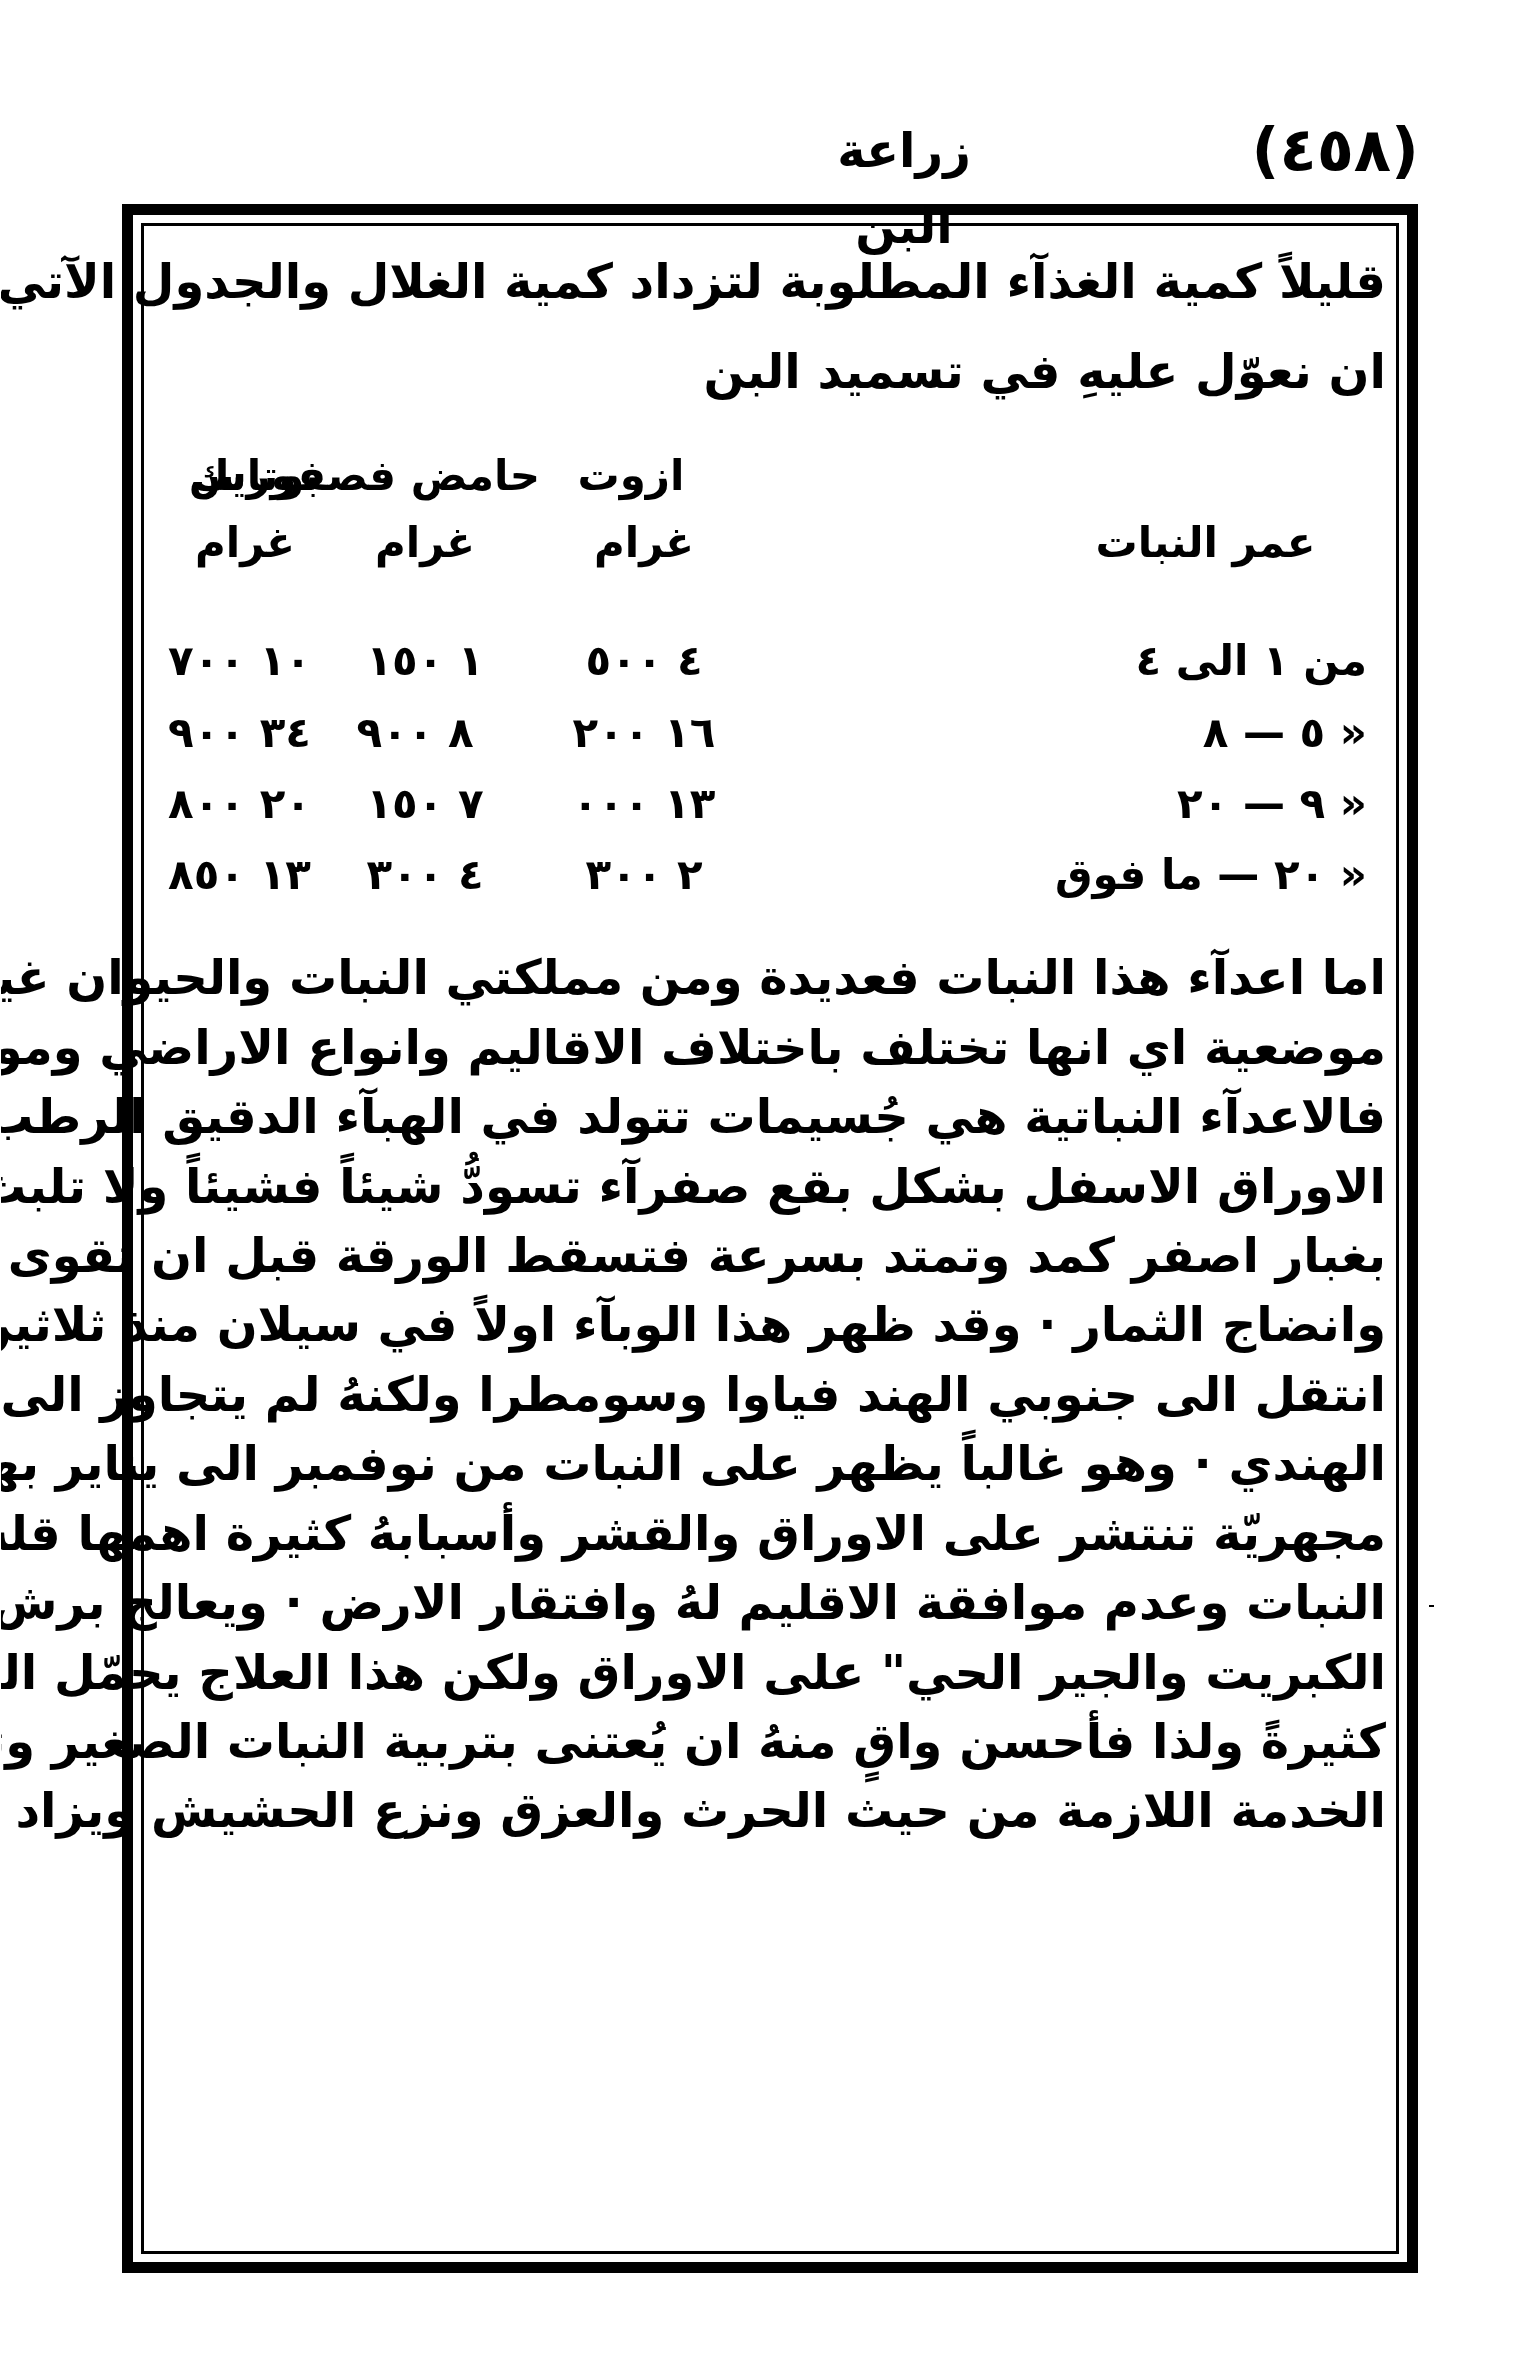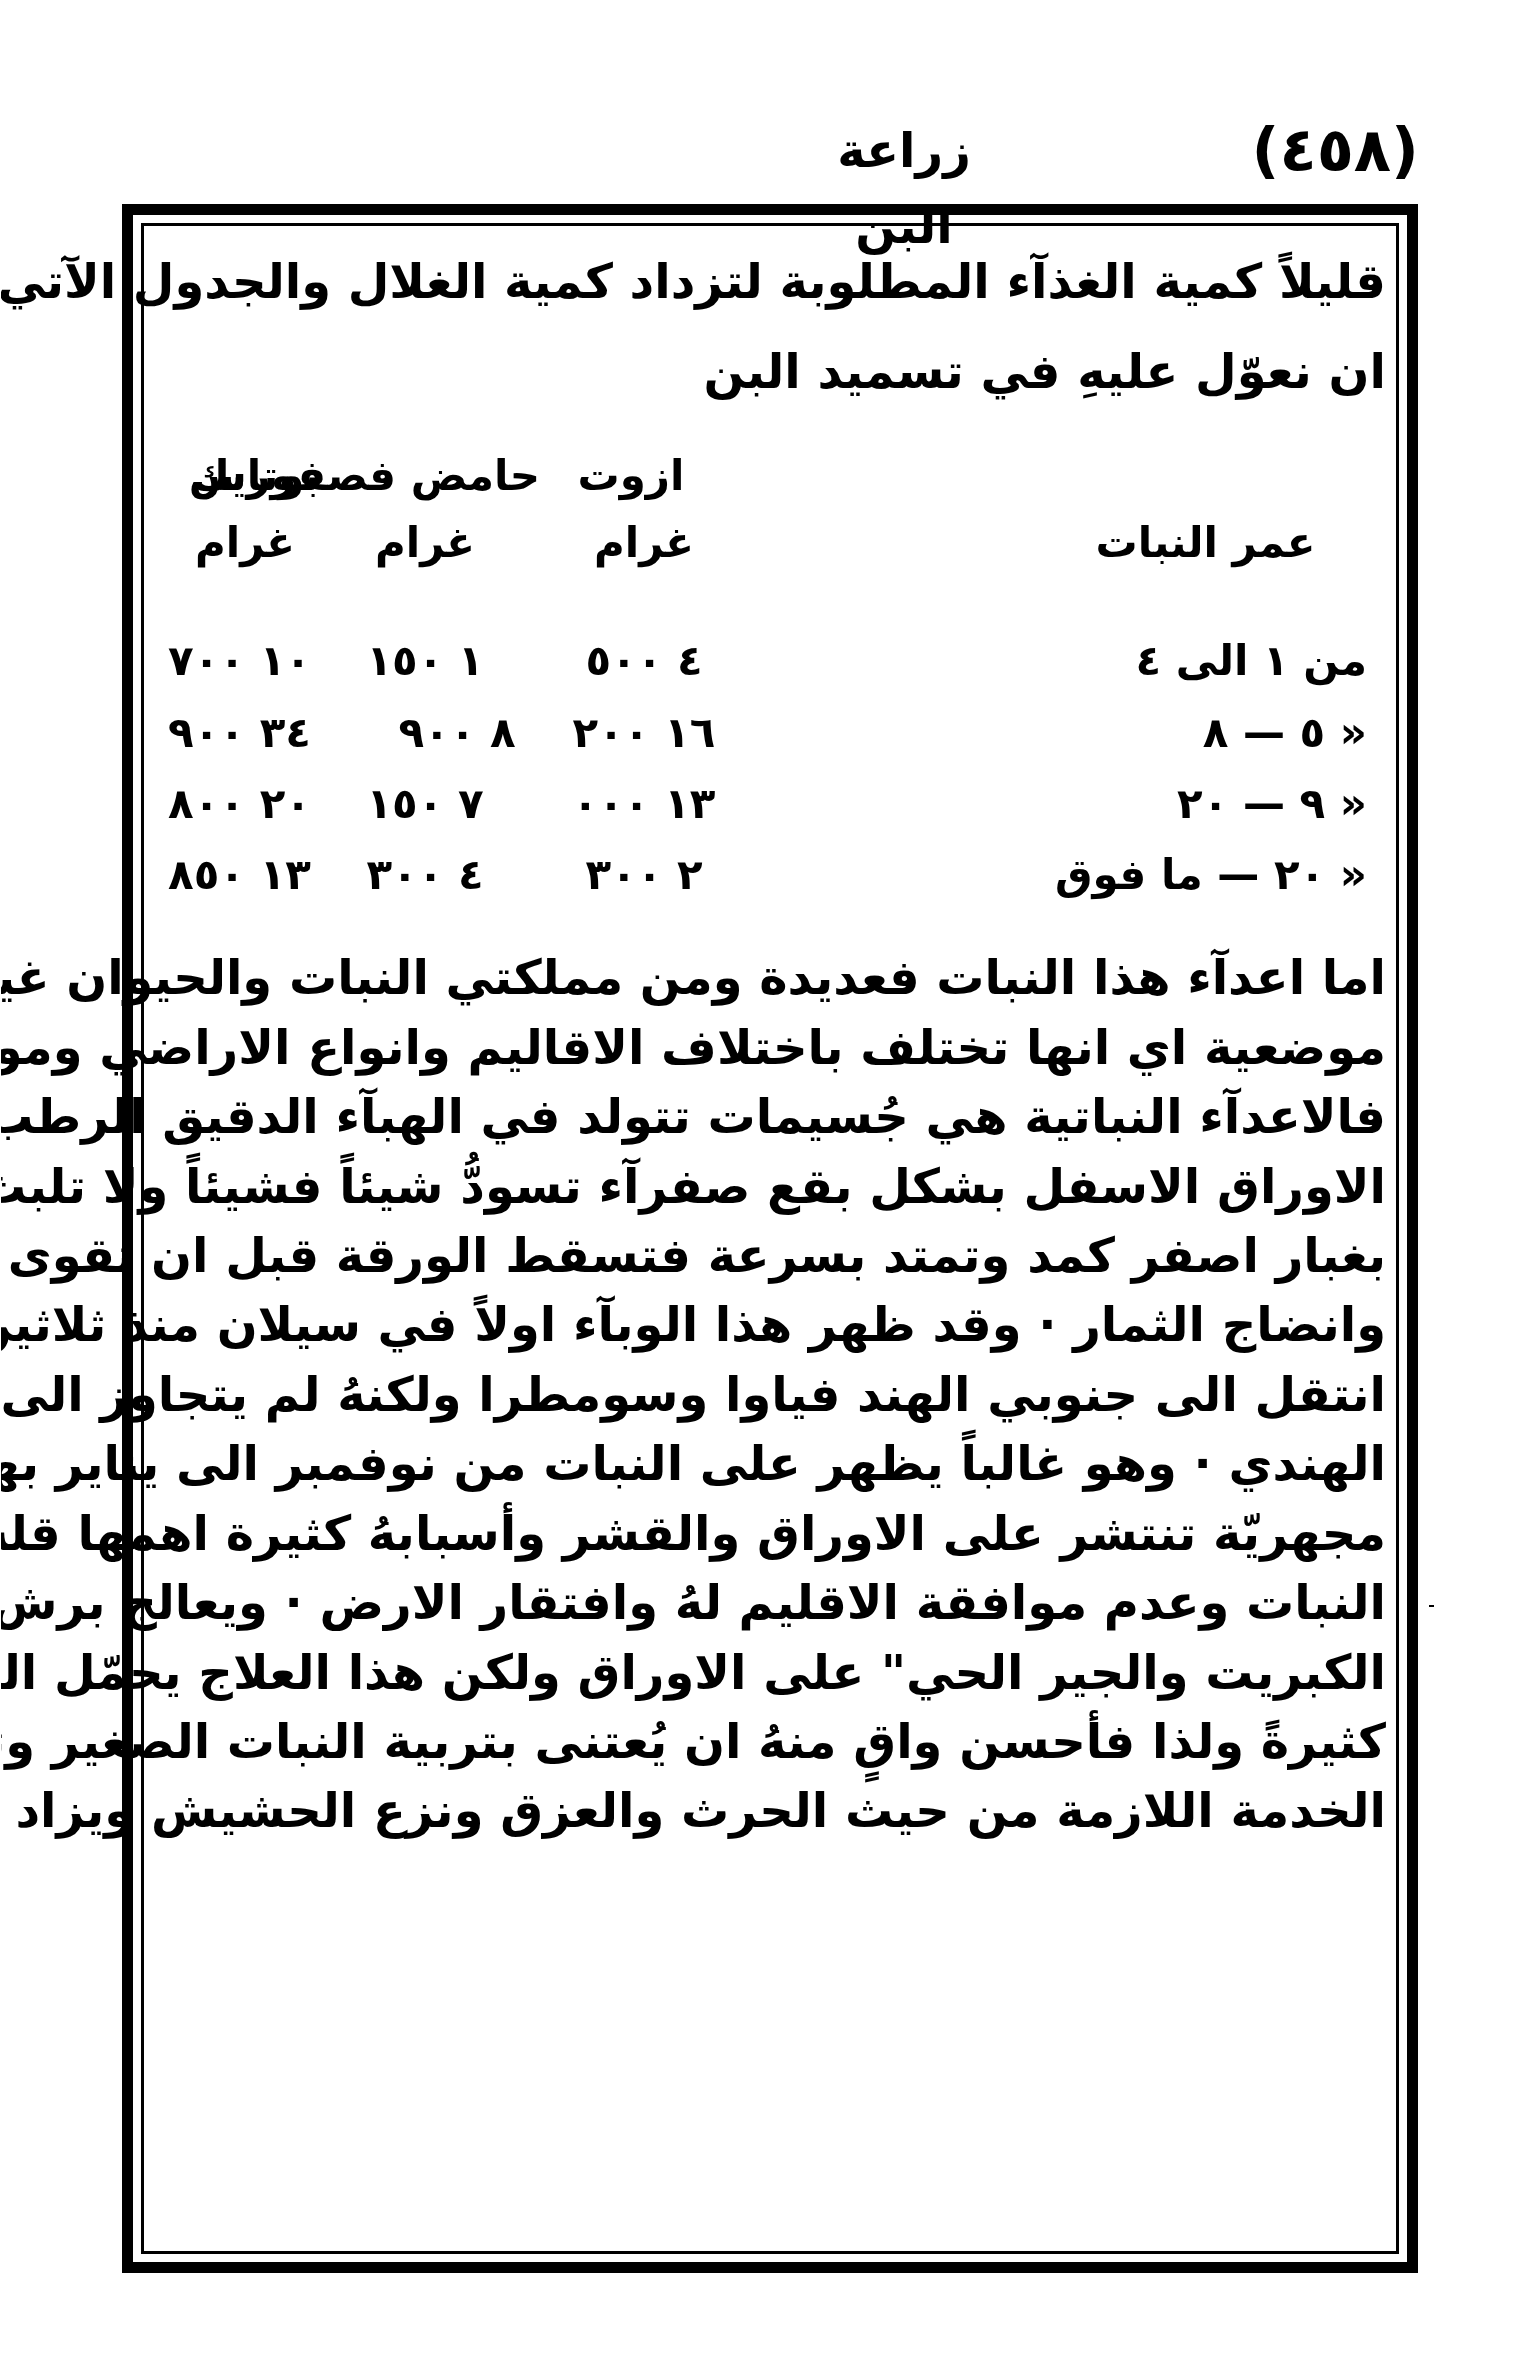--- a/index.html
+++ b/index.html
@@ -140,21 +140,21 @@
     <div class="tcell" style="top:67px; right:866px; width:190px;">غرام</div>
     <div class="tcell" style="top:67px; right:1065px; width:152px;">غرام</div>
 
     <div class="tcell" style="top:185px; right:19px; width:285px; text-align:right;">من ١ الى ٤</div>
     <div class="tcell tnum" style="top:185px; right:647px; width:190px;">٤ ٥٠٠</div>
     <div class="tcell tnum" style="top:185px; right:866px; width:190px;">١ ١٥٠</div>
     <div class="tcell tnum" style="top:185px; right:1056px; width:181px;">١٠ ٧٠٠</div>
 
     <div class="tcell" style="top:257px; right:19px; width:285px; text-align:right;">« ٥ — ٨</div>
     <div class="tcell tnum" style="top:257px; right:647px; width:190px;">١٦ ٢٠٠</div>
-    <div class="tcell tnum" style="top:257px; right:834px; width:190px;">٨ ٩٠٠</div>
+    <div class="tcell tnum" style="top:257px; right:876px; width:190px;">٨ ٩٠٠</div>
     <div class="tcell tnum" style="top:257px; right:1056px; width:181px;">٣٤ ٩٠٠</div>
 
     <div class="tcell" style="top:328px; right:19px; width:285px; text-align:right;">« ٩ — ٢٠</div>
     <div class="tcell tnum" style="top:328px; right:647px; width:190px;">١٣ ٠٠٠</div>
     <div class="tcell tnum" style="top:328px; right:866px; width:190px;">٧ ١٥٠</div>
     <div class="tcell tnum" style="top:328px; right:1056px; width:181px;">٢٠ ٨٠٠</div>
 
     <div class="tcell" style="top:399px; right:19px; width:304px; text-align:right;">« ٢٠ — ما فوق</div>
     <div class="tcell tnum" style="top:399px; right:647px; width:190px;">٢ ٣٠٠</div>
     <div class="tcell tnum" style="top:399px; right:866px; width:190px;">٤ ٣٠٠</div>

